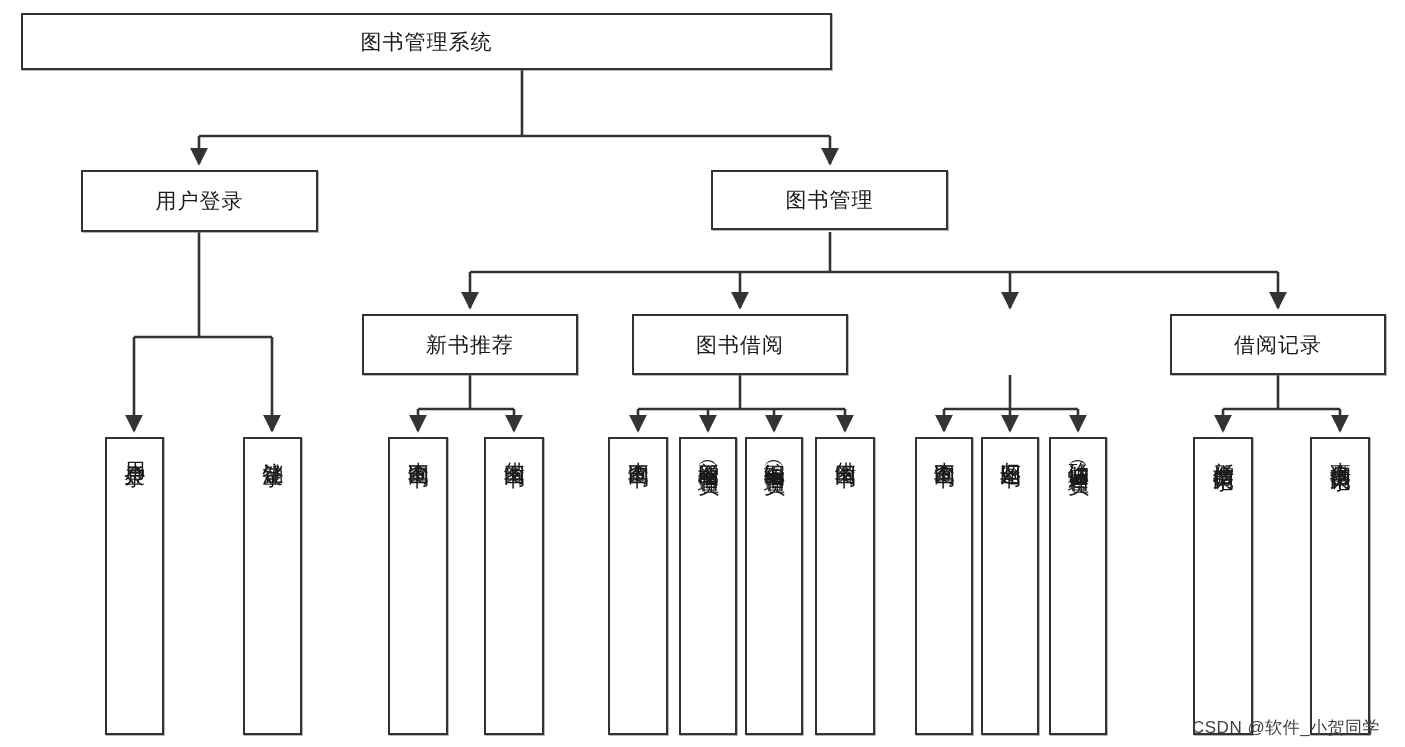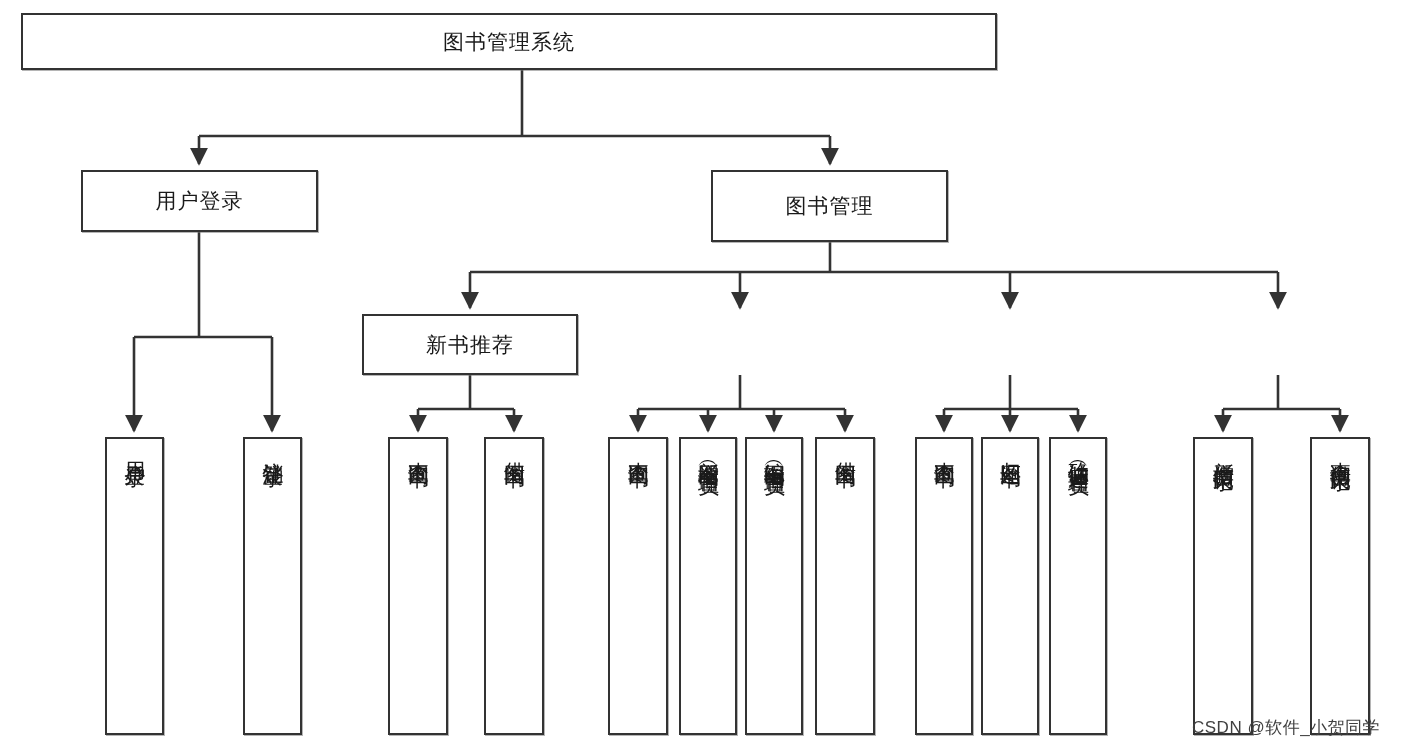--- a/index.html
+++ b/index.html
@@ -119,33 +119,39 @@
       <path d="M 1010 409 L 1010 431" marker-end="url(#arrow)"></path>
       <path d="M 1078 409 L 1078 431" marker-end="url(#arrow)"></path>
 
       <path d="M 1278 375 L 1278 409"></path>
       <path d="M 1223 409 L 1340 409"></path>
       <path d="M 1223 409 L 1223 431" marker-end="url(#arrow)"></path>
       <path d="M 1340 409 L 1340 431" marker-end="url(#arrow)"></path>
     </g>
   </svg>
 
-  <div class="node node-root node-h" style="left:21px; top:13px; width:976px; height:57px;">
+  <div class="node node-root node-h" style="left:21px; top:13px; width:811px; height:57px;">
     <span class="label">图书管理系统</span>
   </div>
 
   <div class="node node-h" style="left:81px; top:170px; width:237px; height:62px;">
     <span class="label">用户登录</span>
   </div>
-  <div class="node node-h" style="left:711px; top:170px; width:237px; height:72px;">
+  <div class="node node-h" style="left:711px; top:170px; width:237px; height:60px;">
     <span class="label">图书管理</span>
   </div>
 
   <div class="node node-h" style="left:362px; top:314px; width:216px; height:61px;">
     <span class="label">新书推荐</span>
+  </div>
+  <div class="node node-h" style="left:632px; top:314px; width:216px; height:61px;">
+    <span class="label">图书借阅</span>
+  </div>
+  <div class="node node-h" style="left:1170px; top:314px; width:216px; height:61px;">
+    <span class="label">借阅记录</span>
   </div>
 
   <div class="node node-v" style="left:105px; top:437px; width:59px; height:298px;">
     <span class="label">用户登录</span>
   </div>
   <div class="node node-v" style="left:243px; top:437px; width:59px; height:298px;">
     <span class="label">注销登录</span>
   </div>
   <div class="node node-v" style="left:388px; top:437px; width:60px; height:298px;">
     <span class="label">查询图书</span>

